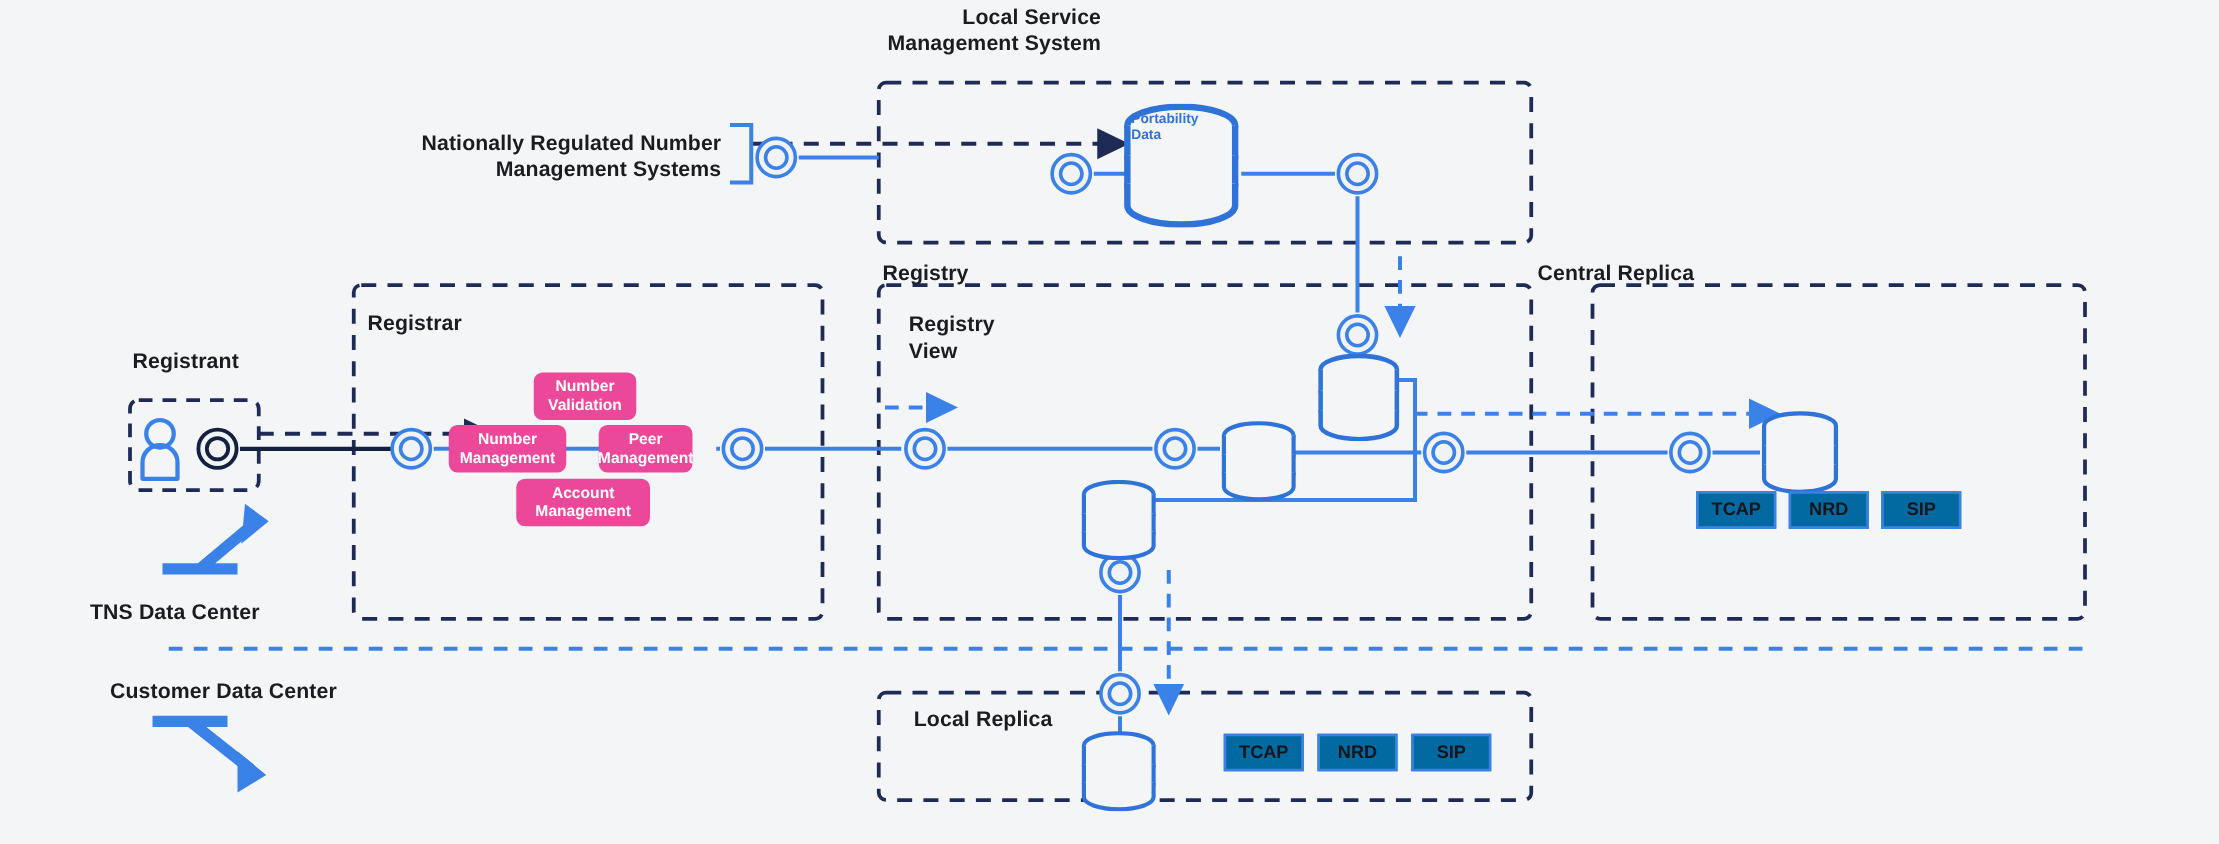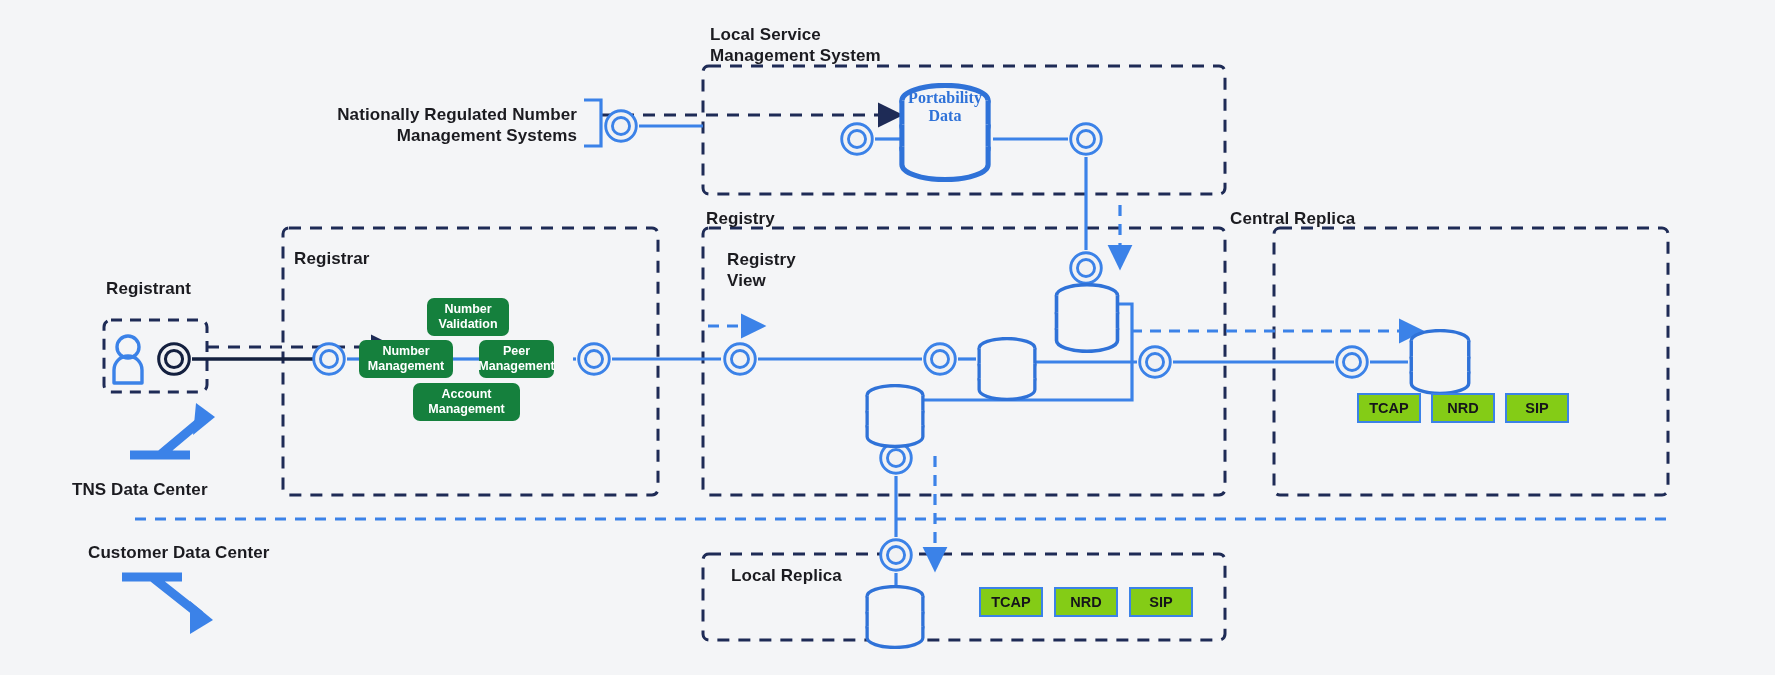--- a/index.html
+++ b/index.html
@@ -21,57 +21,56 @@
     font-size:17px;
     line-height:1.25;
     white-space:pre-line;
     letter-spacing:.1px;
   }
   .lbl.right{text-align:right;}
 
   
   .chip{
     position:absolute;
-    background:#15803d;
+    background:#ec4899;
     color:#ffffff;
     font-weight:bold;
     font-size:12.5px;
     line-height:1.18;
     border-radius:7px;
     display:flex;
     align-items:center;
     justify-content:center;
     text-align:center;
     white-space:pre-line;
     box-sizing:border-box;
     padding:2px 16px;
   }
 
   
   .proto{
     position:absolute;
-    background:#84cc16;
+    background:#0369a1;
     border:2.5px solid #3b82e8;
     color:#15151a;
     font-weight:bold;
     font-size:14.5px;
     display:flex;align-items:center;justify-content:center;
     box-sizing:border-box;
   }
 
   
   .dbtext{
     position:absolute;
     color:#2f72d8;
     font-weight:bold;
-    font-size:16px;
+    font-size:11px;
     line-height:1.15;
-    text-align:center;
+    text-align:left;
     white-space:pre-line;
-    font-family:Liberation Serif, serif;
   }
 </style>
 </head>
 <body>
 
 <div id="stage">
 
 <svg id="canvas" viewBox="0 0 1775 675">
   <defs>
     <marker id="ahNavy" markerWidth="9" markerHeight="9" refX="6" refY="4.5" orient="auto">
@@ -205,21 +204,21 @@
     <use href="#dbSym" x="1408" y="329" width="64" height="66"></use>
     <use href="#dbSym" x="864" y="585" width="62" height="64"></use>
   </g>
 
   <g fill="none" stroke="#3b82e8" stroke-width="3.4">
     <circle cx="128" cy="347" r="11"></circle>
     <path d="M114,383 L114,370 a14,14 0 0 1 28,0 L142,383 z" stroke-linejoin="round"></path>
   </g>
 </svg>
 
-<div class="lbl" style="left:710px;top:24px;">Local Service
+<div class="lbl" style="left:710px;top:3px;text-align:right;">Local Service
 Management System</div>
 
 <div class="lbl right" style="left:305px;top:104px;width:272px;">Nationally Regulated Number
 Management Systems</div>
 
 <div class="lbl" style="left:294px;top:248px;">Registrar</div>
 
 <div class="lbl" style="left:106px;top:278px;">Registrant</div>
 
 <div class="lbl" style="left:706px;top:208px;">Registry</div>

